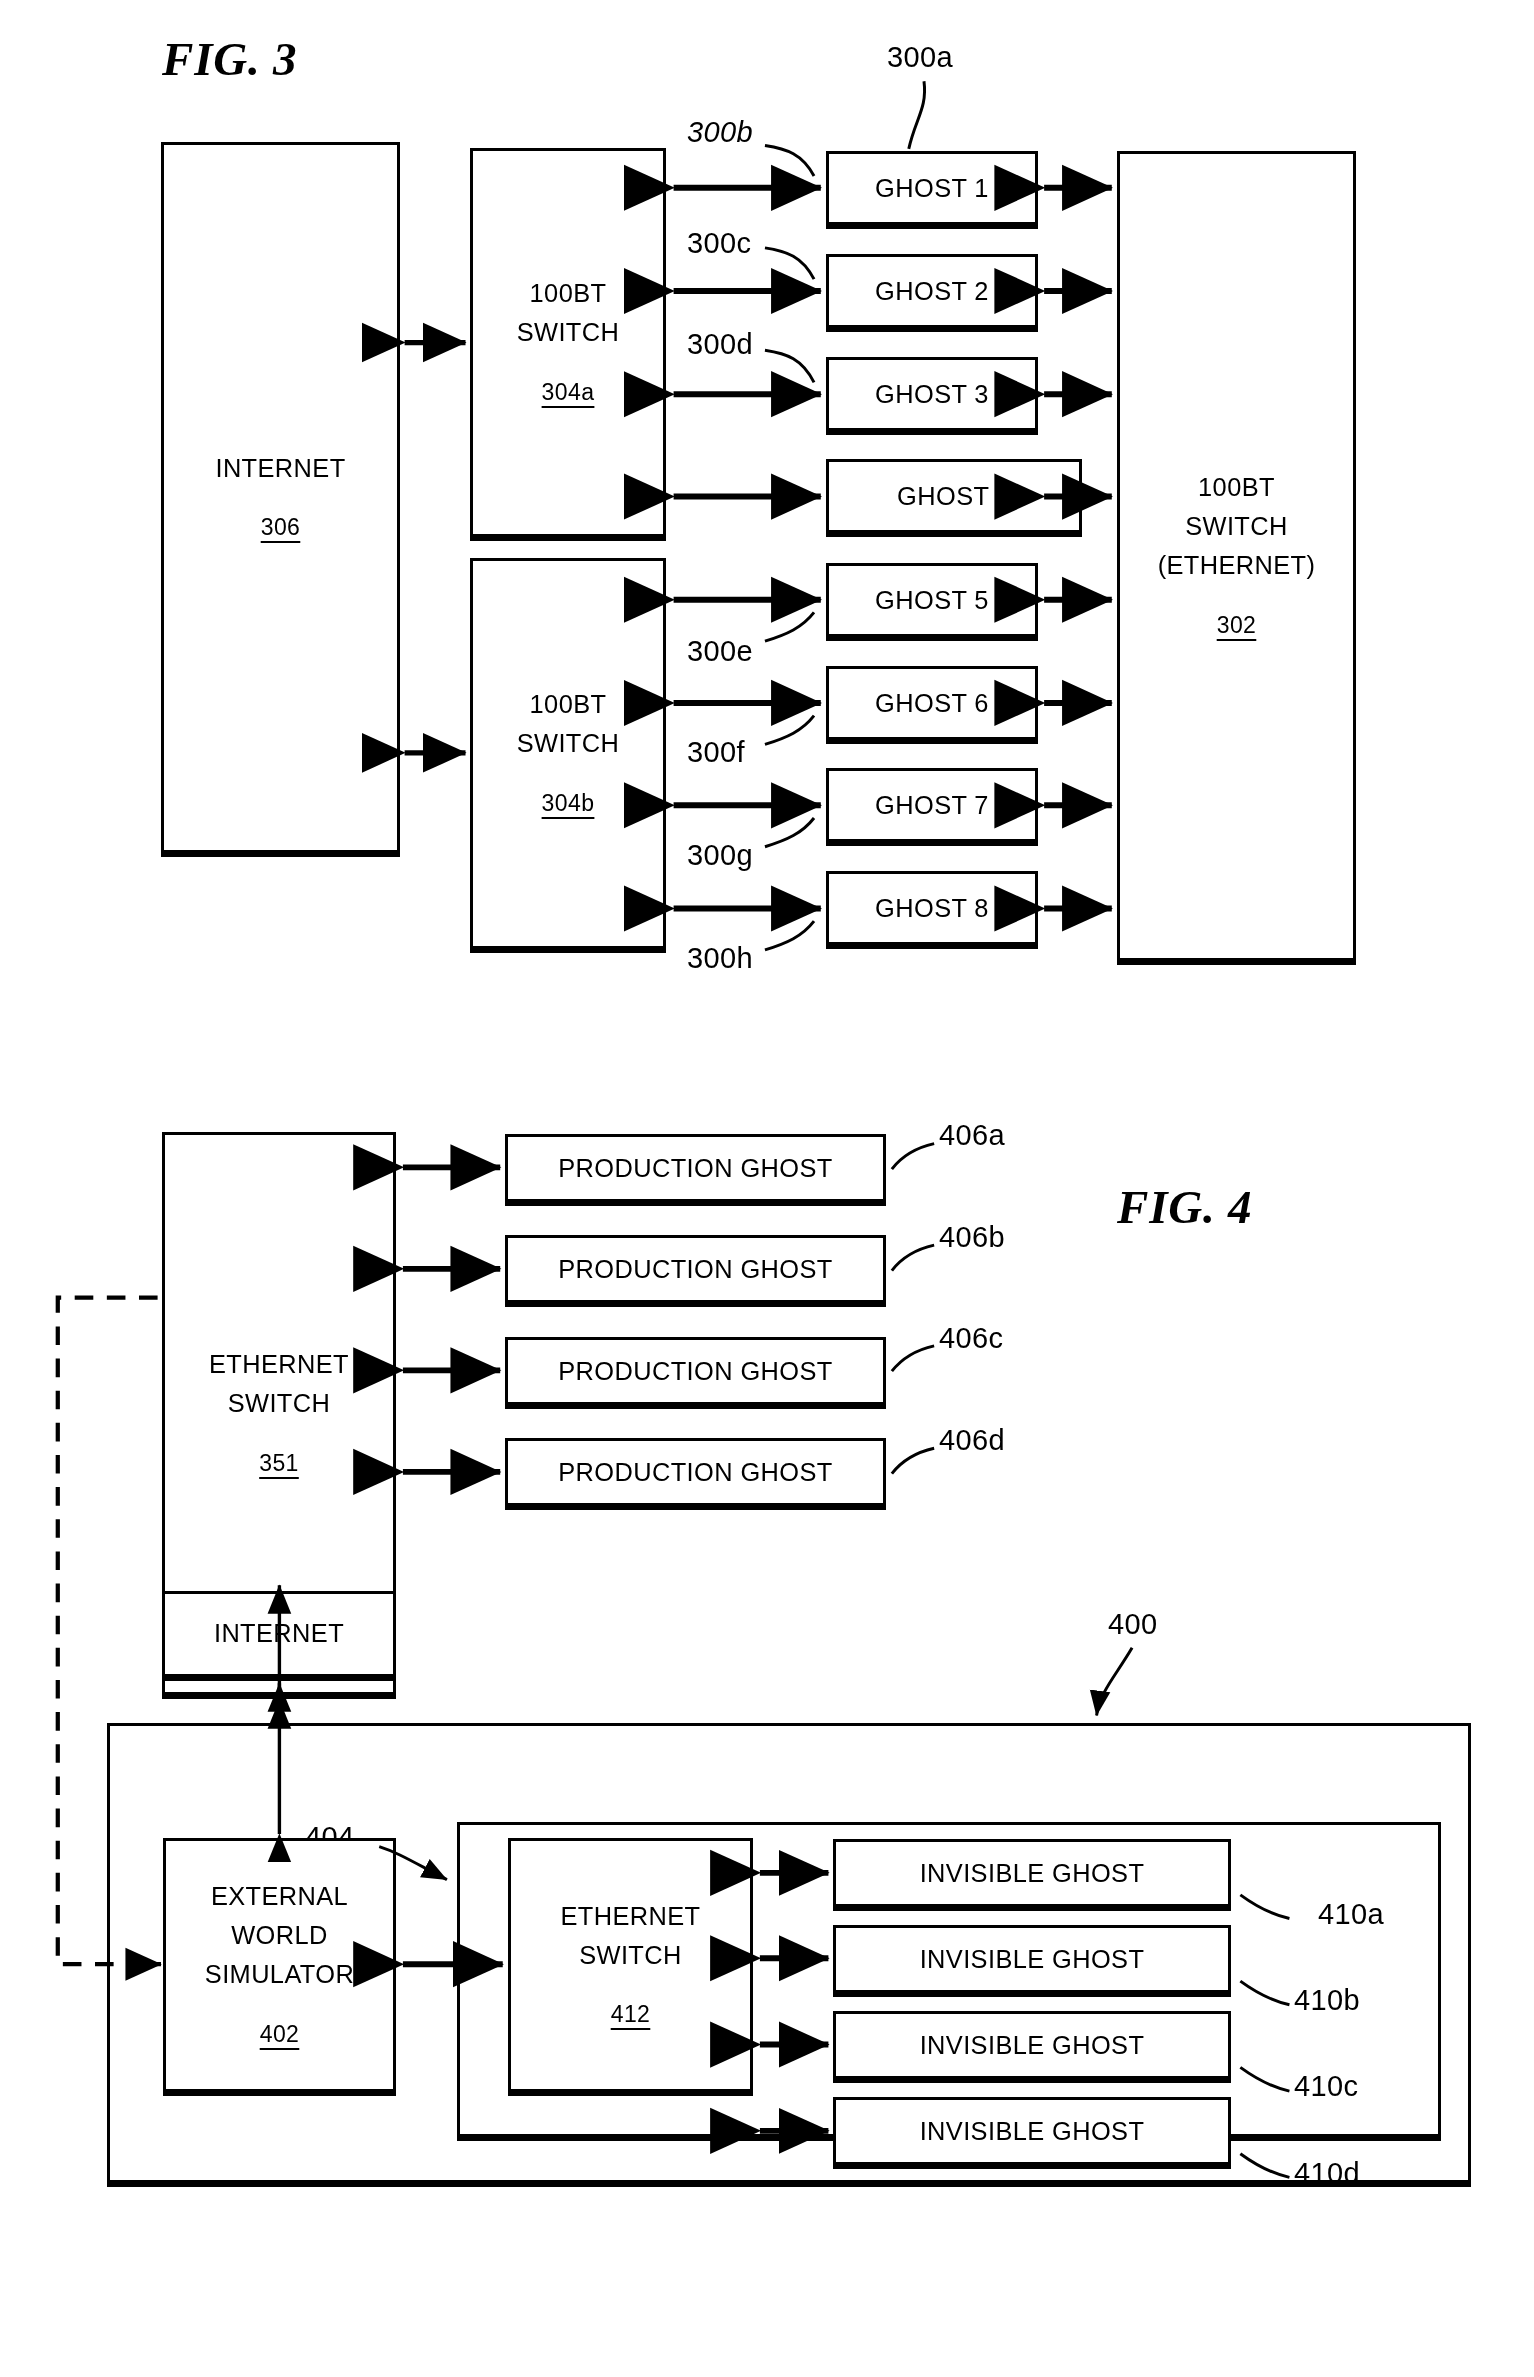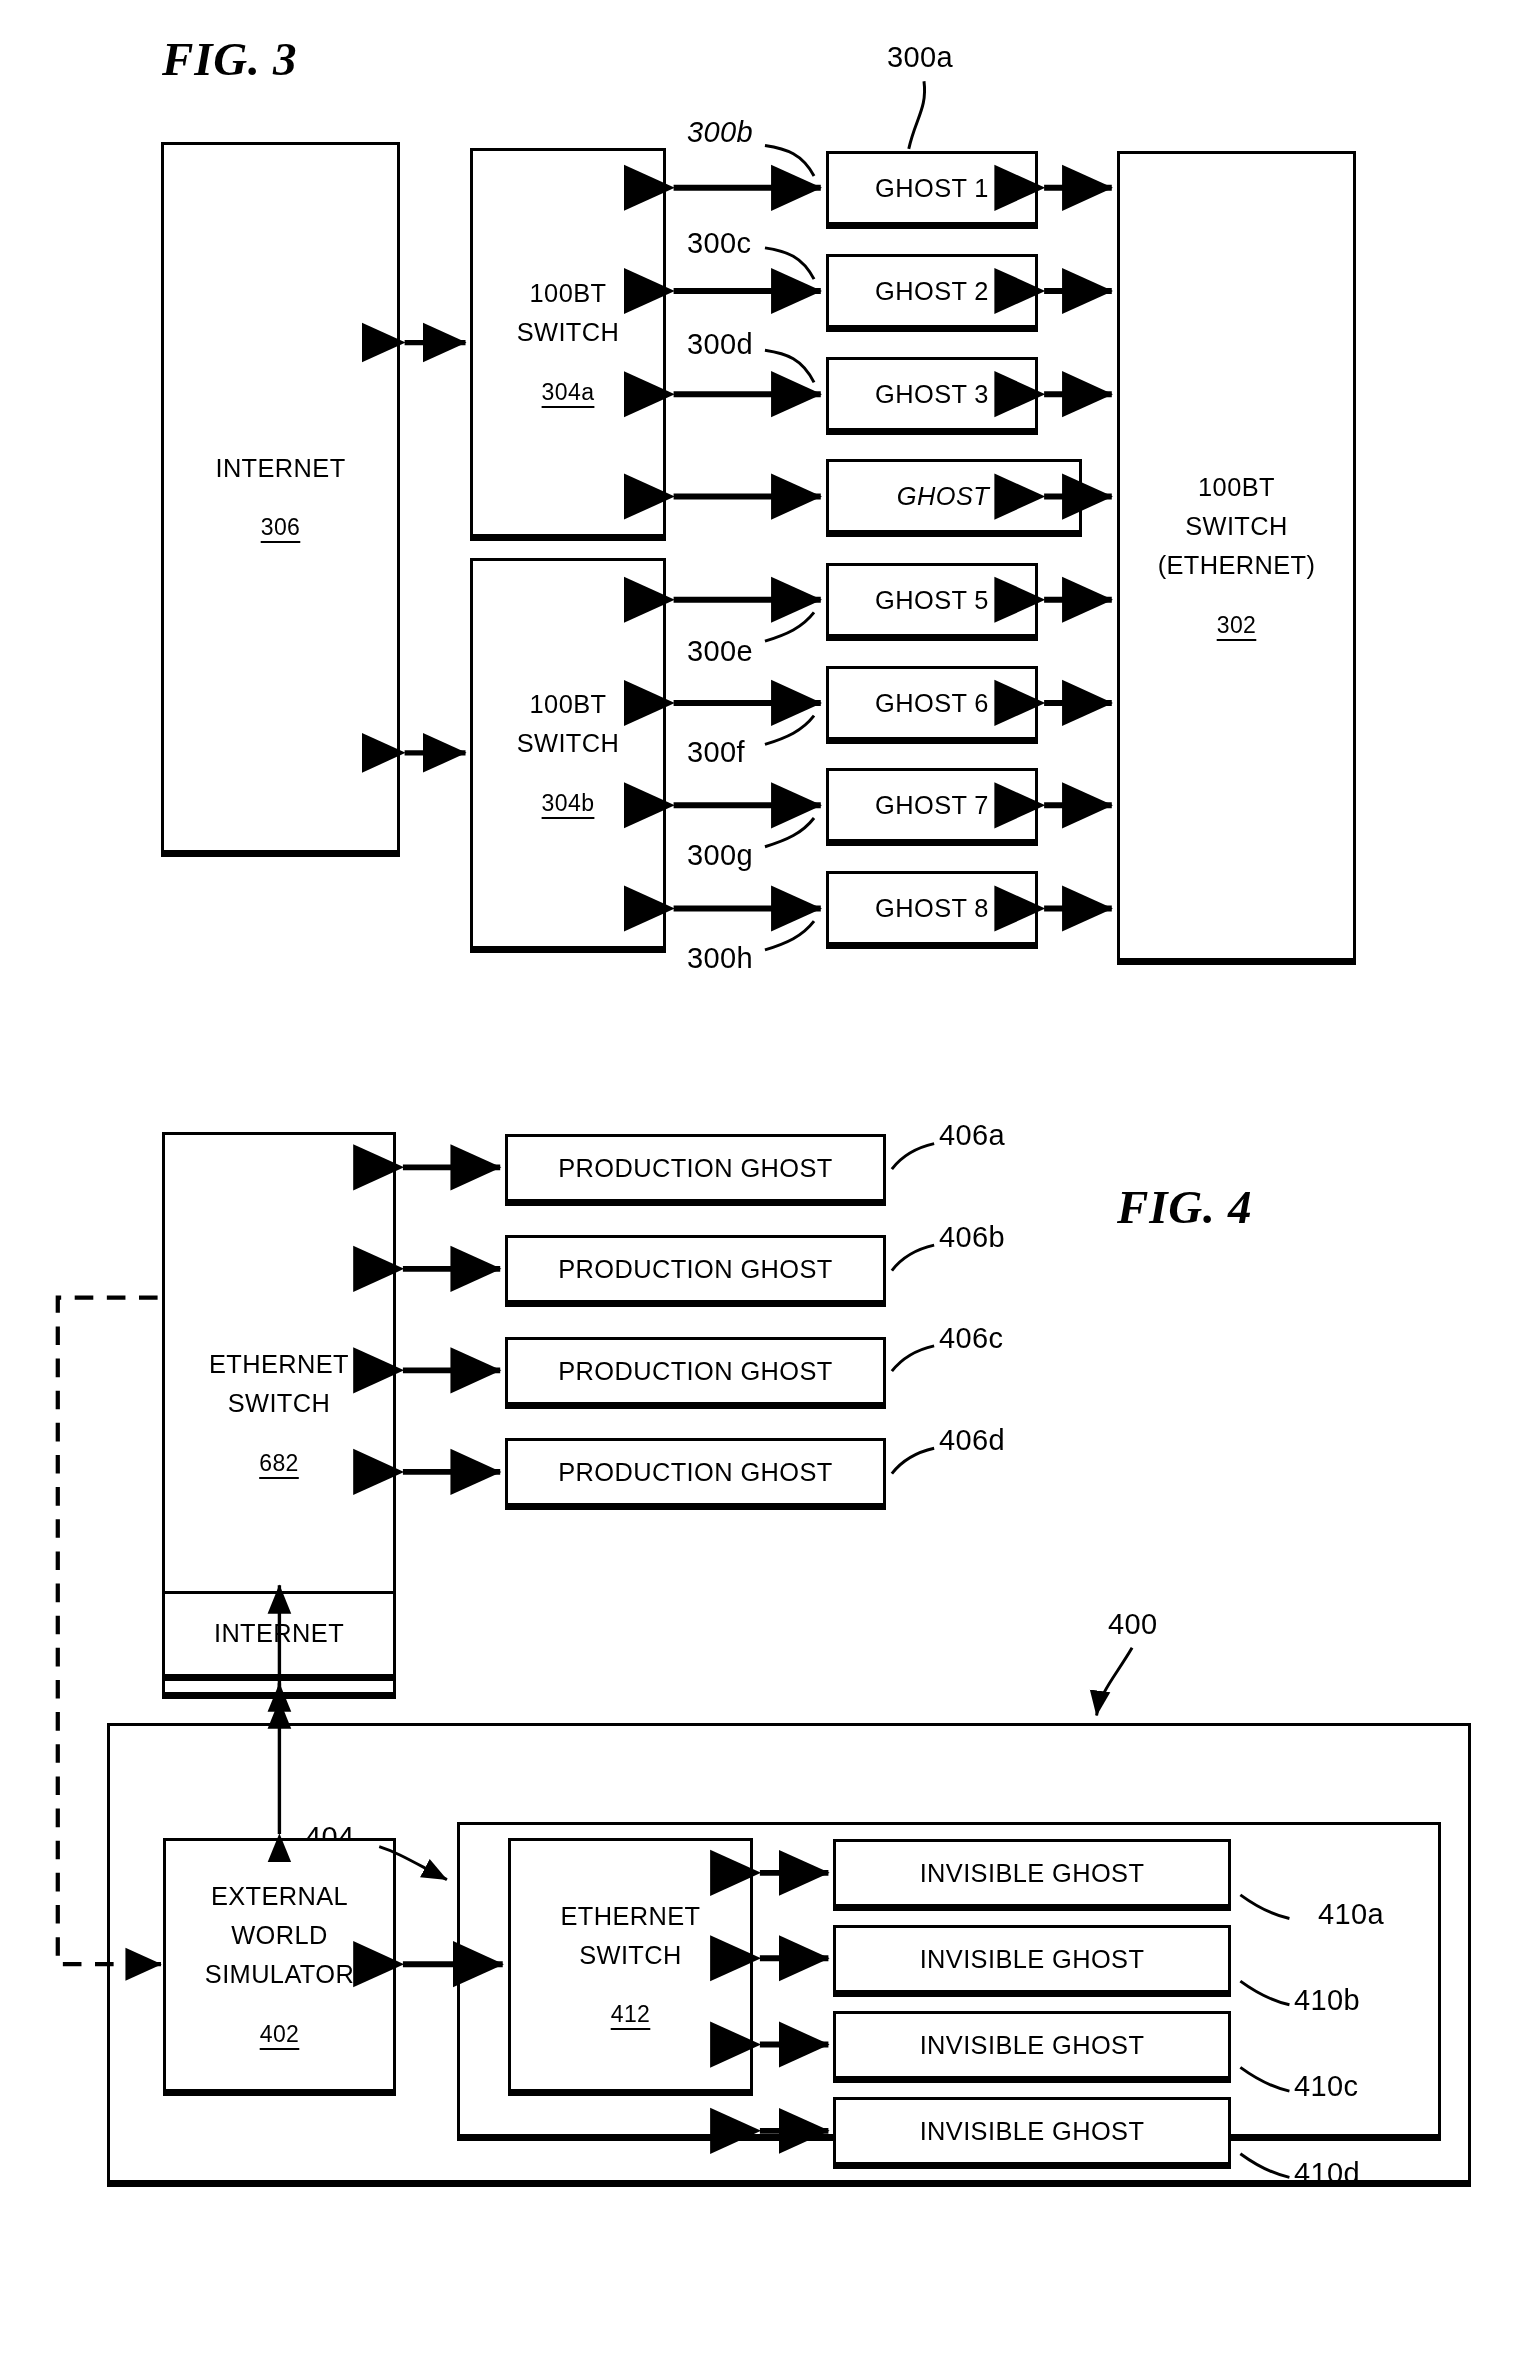--- a/index.html
+++ b/index.html
@@ -151,40 +151,40 @@
   <div class="box" style="left:1117px; top:151px; width:239px; height:810px;">
     <div class="ln">100BT</div>
     <div class="ln">SWITCH</div>
     <div class="ln">(ETHERNET)</div>
     <div class="num">302</div>
   </div>
 
   <div class="ghost-box" style="left:826px; top:151px; width:212px; height:74px;">GHOST 1</div>
   <div class="ghost-box" style="left:826px; top:254px; width:212px; height:74px;">GHOST 2</div>
   <div class="ghost-box" style="left:826px; top:357px; width:212px; height:74px;">GHOST 3</div>
-  <div class="ghost-box" style="left:826px; top:459px; width:256px; height:74px;font-style:italic;">GHOST 4</div>
+  <div class="ghost-box" style="left:826px; top:459px; width:256px; height:74px;">GHOST 4</div>
   <div class="ghost-box" style="left:826px; top:563px; width:212px; height:74px;">GHOST 5</div>
   <div class="ghost-box" style="left:826px; top:666px; width:212px; height:74px;">GHOST 6</div>
   <div class="ghost-box" style="left:826px; top:768px; width:212px; height:74px;">GHOST 7</div>
   <div class="ghost-box" style="left:826px; top:871px; width:212px; height:74px;">GHOST 8</div>
 
   <div class="ref" style="left:687px; top:116px;font-style:italic;">300b</div>
   <div class="ref" style="left:687px; top:227px;">300c</div>
   <div class="ref" style="left:687px; top:328px;">300d</div>
   <div class="ref" style="left:687px; top:635px;">300e</div>
   <div class="ref" style="left:687px; top:736px;">300f</div>
   <div class="ref" style="left:687px; top:839px;">300g</div>
   <div class="ref" style="left:687px; top:942px;">300h</div>
 
   <div class="fig-label" style="left:1117px; top:1180px;">FIG. 4</div>
 
   <div class="box" style="left:162px; top:1132px; width:234px; height:563px;">
     <div class="ln">ETHERNET</div>
     <div class="ln">SWITCH</div>
-    <div class="num">682</div>
+    <div class="num">351</div>
   </div>
 
   <div class="ghost-box" style="left:505px; top:1134px; width:381px; height:68px;">PRODUCTION GHOST</div>
   <div class="ghost-box" style="left:505px; top:1235px; width:381px; height:68px;">PRODUCTION GHOST</div>
   <div class="ghost-box" style="left:505px; top:1337px; width:381px; height:68px;">PRODUCTION GHOST</div>
   <div class="ghost-box" style="left:505px; top:1438px; width:381px; height:68px;">PRODUCTION GHOST</div>
 
   <div class="ref" style="left:939px; top:1119px;">406a</div>
   <div class="ref" style="left:939px; top:1221px;">406b</div>
   <div class="ref" style="left:939px; top:1322px;">406c</div>

